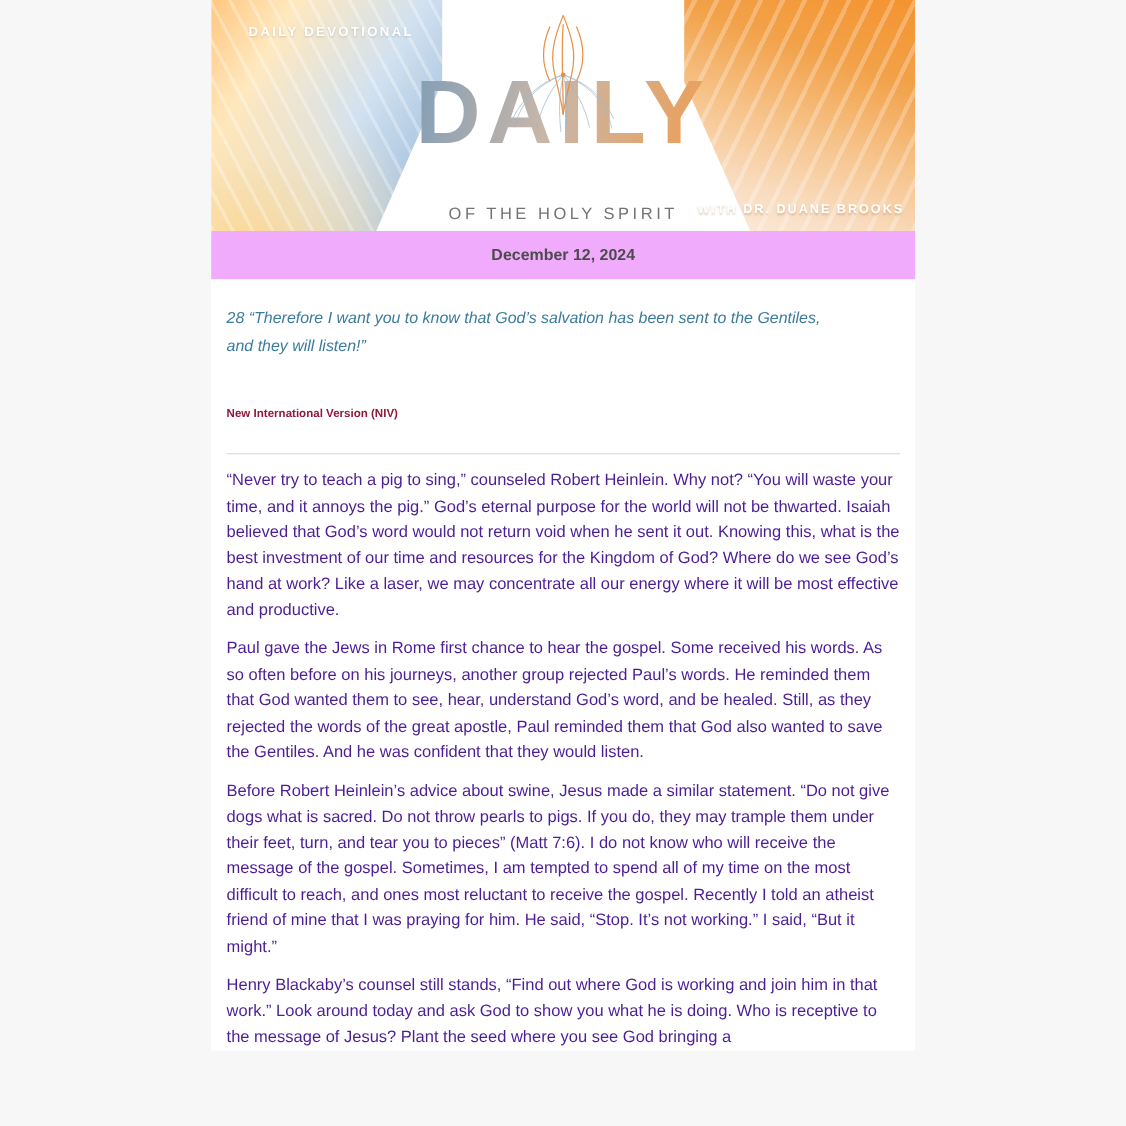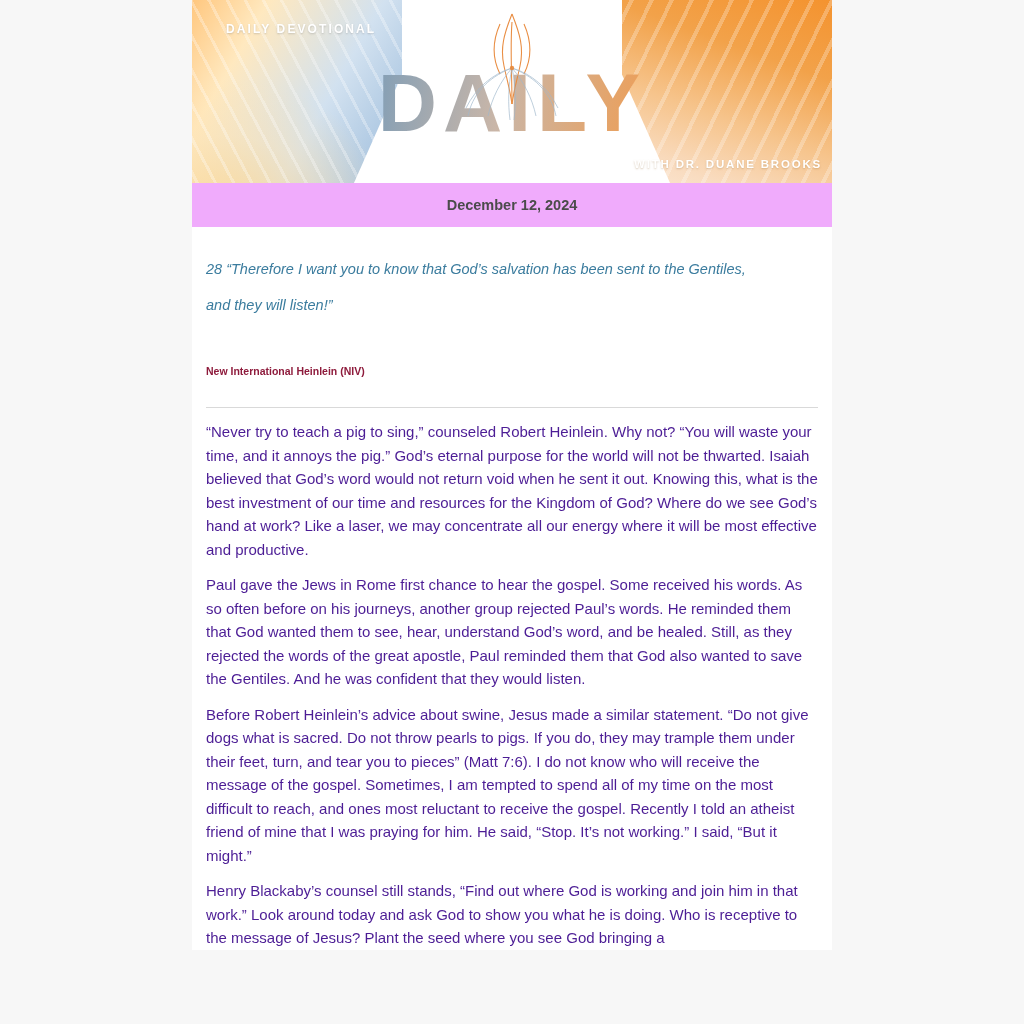--- a/index.html
+++ b/index.html
@@ -23,21 +23,21 @@
     left: 192px;
     top: 0;
     width: 640px;
     background: #ffffff;
   }
 
   
   .banner {
     position: relative;
     width: 640px;
-    height: 183px;
+    height: 210px;
     overflow: hidden;
     background: #ffffff;
   }
   
   .banner-left {
     position: absolute;
     left: 0; top: 0;
     width: 230px; height: 210px;
     background:
       linear-gradient(120deg, rgba(255,196,120,0.95) 0%, rgba(255,225,170,0.75) 22%, rgba(205,222,238,0.9) 55%, rgba(130,170,210,0.95) 100%);
@@ -158,21 +158,21 @@
     background: #ffffff;
     padding: 24px 14px 0 14px;
   }
   .ref {
     font-size: 15px;
     color: #2b2b2b;
     margin: 0 0 14px 0;
   }
   .verse {
     font-size: 14.5px;
-    line-height: 36px;
+    line-height: 25px;
     color: #3b7c9e;
     font-style: italic;
     margin: 0;
     max-width: 540px;
   }
   .version {
     margin-top: 42px;
     font-size: 10.5px;
     font-weight: 700;
     color: #8e1b3c;
@@ -236,21 +236,21 @@
       <div class="acts-sub">OF THE HOLY SPIRIT</div>
       <div class="with-author">WITH DR. DUANE BROOKS</div>
     </div>
 
     <div class="date-bar">
       <span>December 12, 2024</span>
     </div>
 
     <div class="body-area">
       <p class="verse">28 “Therefore I want you to know that God’s salvation has been sent to the Gentiles, and they will listen!”</p>
-      <div class="version">New International Heinlein (NIV)</div>
+      <div class="version">New International Version (NIV)</div>
       <div class="divider"></div>
 
       <p class="para">“Never try to teach a pig to sing,” counseled Robert Heinlein. Why not? “You will waste your time, and it annoys the pig.” God’s eternal purpose for the world will not be thwarted. Isaiah believed that God’s word would not return void when he sent it out. Knowing this, what is the best investment of our time and resources for the Kingdom of God? Where do we see God’s hand at work? Like a laser, we may concentrate all our energy where it will be most effective and productive.</p>
       <p class="para">Paul gave the Jews in Rome first chance to hear the gospel. Some received his words. As so often before on his journeys, another group rejected Paul’s words. He reminded them that God wanted them to see, hear, understand God’s word, and be healed. Still, as they rejected the words of the great apostle, Paul reminded them that God also wanted to save the Gentiles. And he was confident that they would listen.</p>
       <p class="para">Before Robert Heinlein’s advice about swine, Jesus made a similar statement. “Do not give dogs what is sacred. Do not throw pearls to pigs. If you do, they may trample them under their feet, turn, and tear you to pieces” (Matt 7:6). I do not know who will receive the message of the gospel. Sometimes, I am tempted to spend all of my time on the most difficult to reach, and ones most reluctant to receive the gospel. Recently I told an atheist friend of mine that I was praying for him. He said, “Stop. It’s not working.” I said, “But it might.”</p>
       <p class="para">Henry Blackaby’s counsel still stands, “Find out where God is working and join him in that work.” Look around today and ask God to show you what he is doing. Who is receptive to the message of Jesus? Plant the seed where you see God bringing a</p>
     </div>
 
   </div>
 </div>

